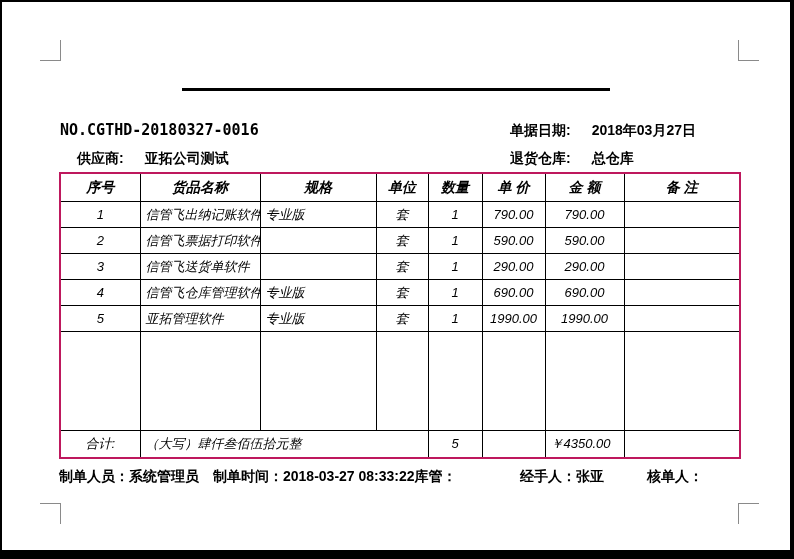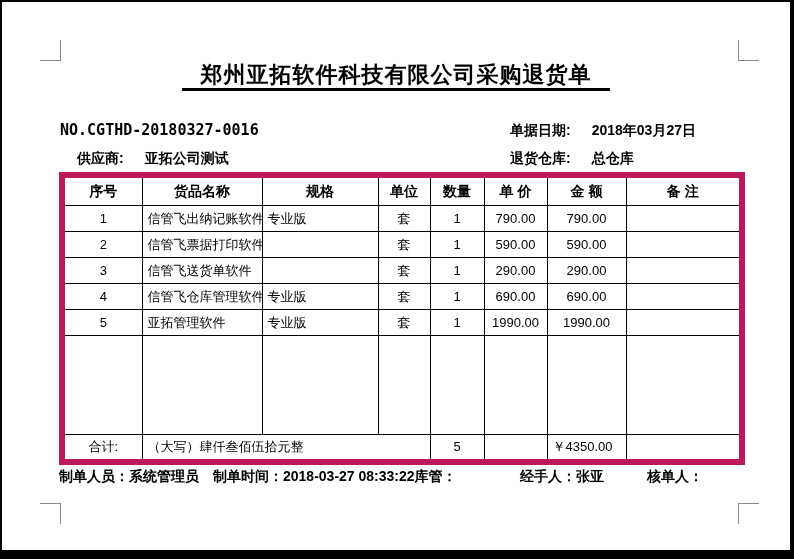--- a/index.html
+++ b/index.html
@@ -36,22 +36,23 @@
     font-size:15px;font-weight:bold;
   }
   .doc-date{position:absolute;top:120px;left:508px;font-size:14px;font-weight:bold;}
   .supplier-field{position:absolute;top:148px;left:75px;font-size:14px;font-weight:bold;}
   .warehouse-field{position:absolute;top:148px;left:508px;font-size:14px;font-weight:bold;}
   .label-gap{margin-right:21px;}
 
   table.items{
     position:absolute;top:170px;left:57px;width:680px;
     border-collapse:collapse;table-layout:fixed;
-    border:6px solid #be185d;
+    border:2px solid #be185d;
     font-size:13px;
+    font-style:italic;
   }
   table.items td,table.items th{
     border:1px solid #000;padding:0 3px;overflow:hidden;white-space:nowrap;
   }
   table.items th{font-size:14px;font-weight:bold;text-align:center;height:27px;}
   tr.item-row{height:26px;}
   tr.filler-row{height:99px;}
   tr.total-row{height:27px;}
   .ta-c{text-align:center;}
   .ta-l{text-align:left;padding-left:5px!important;}
@@ -65,21 +66,20 @@
 </head>
 <body>
 
 <div class="page">
 
   <div class="crop crop-tl"></div>
   <div class="crop crop-tr"></div>
   <div class="crop crop-bl"></div>
   <div class="crop crop-br"></div>
 
-  <div class="doc-title">郑州亚拓软件科技有限公司采购退货单</div>
   <div class="title-underline"></div>
 
   <div class="doc-number">NO.CGTHD-20180327-0016</div>
 
   <div class="doc-date">
     <span class="label-gap">单据日期:</span><span>2018年03月27日</span>
   </div>
 
   <div class="supplier-field">
     <span class="label-gap">供应商:</span><span>亚拓公司测试</span>

